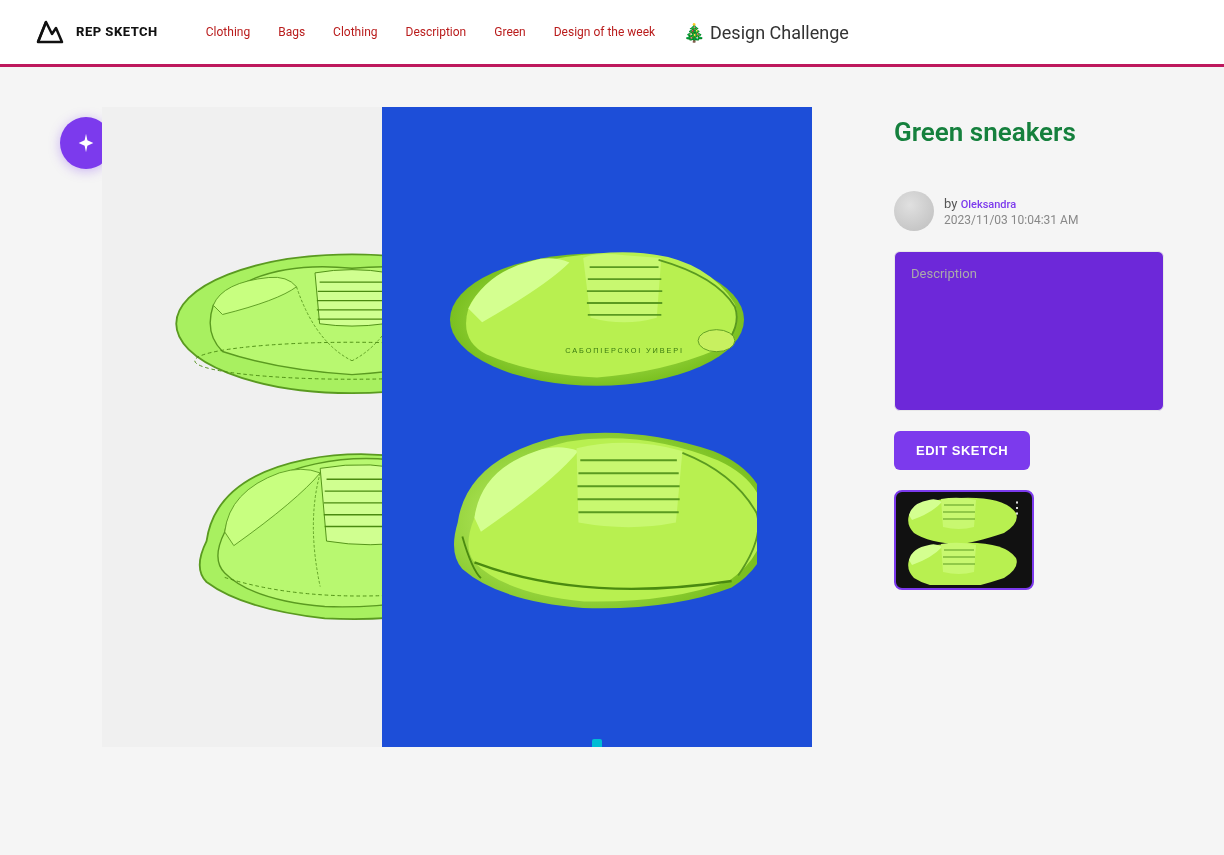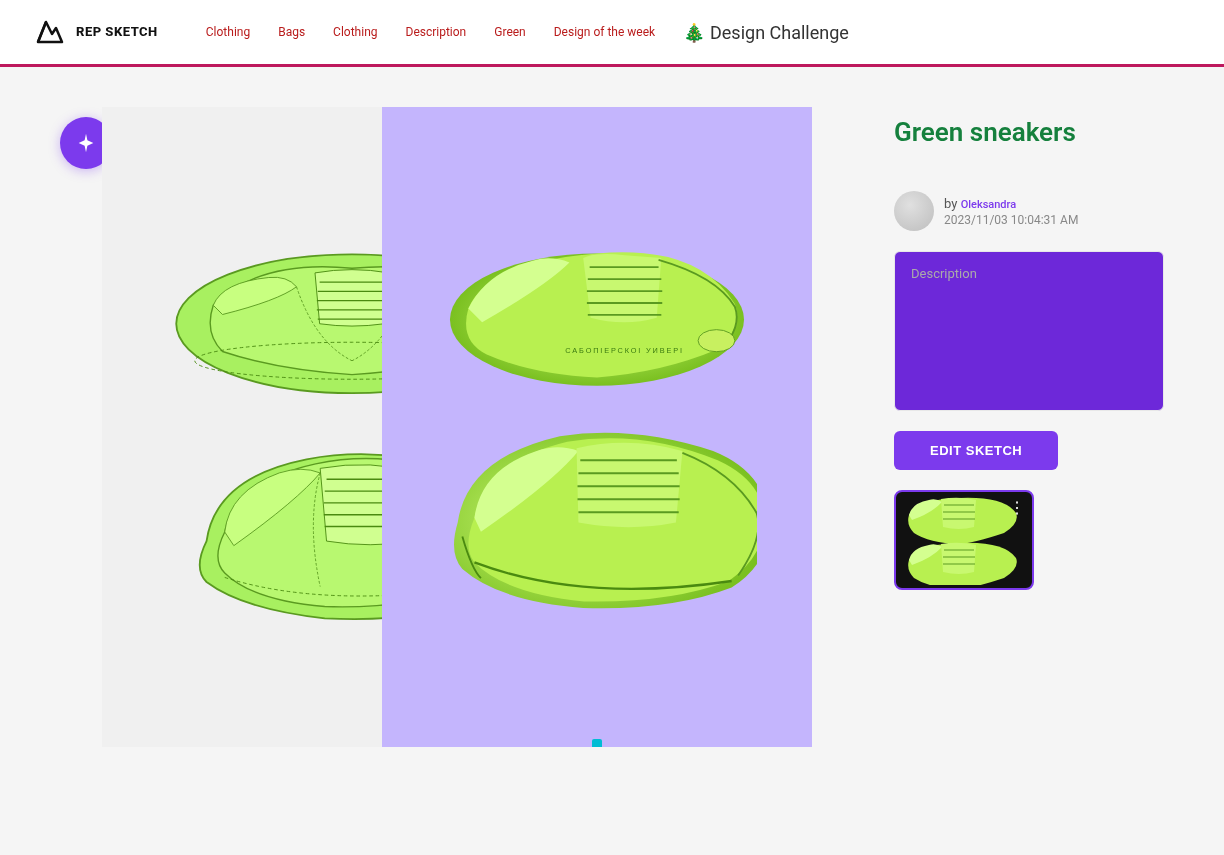--- a/index.html
+++ b/index.html
@@ -126,21 +126,21 @@
       gap: 10px;
     }
 
     
     .photo-side {
       position: absolute;
       right: 0;
       top: 0;
       width: 430px;
       height: 640px;
-      background: #c4b5fd;
+      background: #1d4ed8;
       overflow: hidden;
       display: flex;
       flex-direction: column;
       align-items: center;
       justify-content: center;
       gap: 20px;
     }
 
     
     .sneaker-svg {
@@ -201,21 +201,21 @@
       padding: 14px 16px;
       min-height: 160px;
       font-size: 13px;
       color: #aaa;
     }
     .edit-sketch-btn {
       background: #7c3aed;
       color: #fff;
       border: none;
       border-radius: 6px;
-      padding: 12px 36px;
+      padding: 12px 22px;
       font-size: 13px;
       font-weight: 700;
       letter-spacing: 0.5px;
       cursor: pointer;
       width: fit-content;
       text-transform: uppercase;
     }
 
     .thumbnail-box {
       border: 2px solid #7c3aed;

